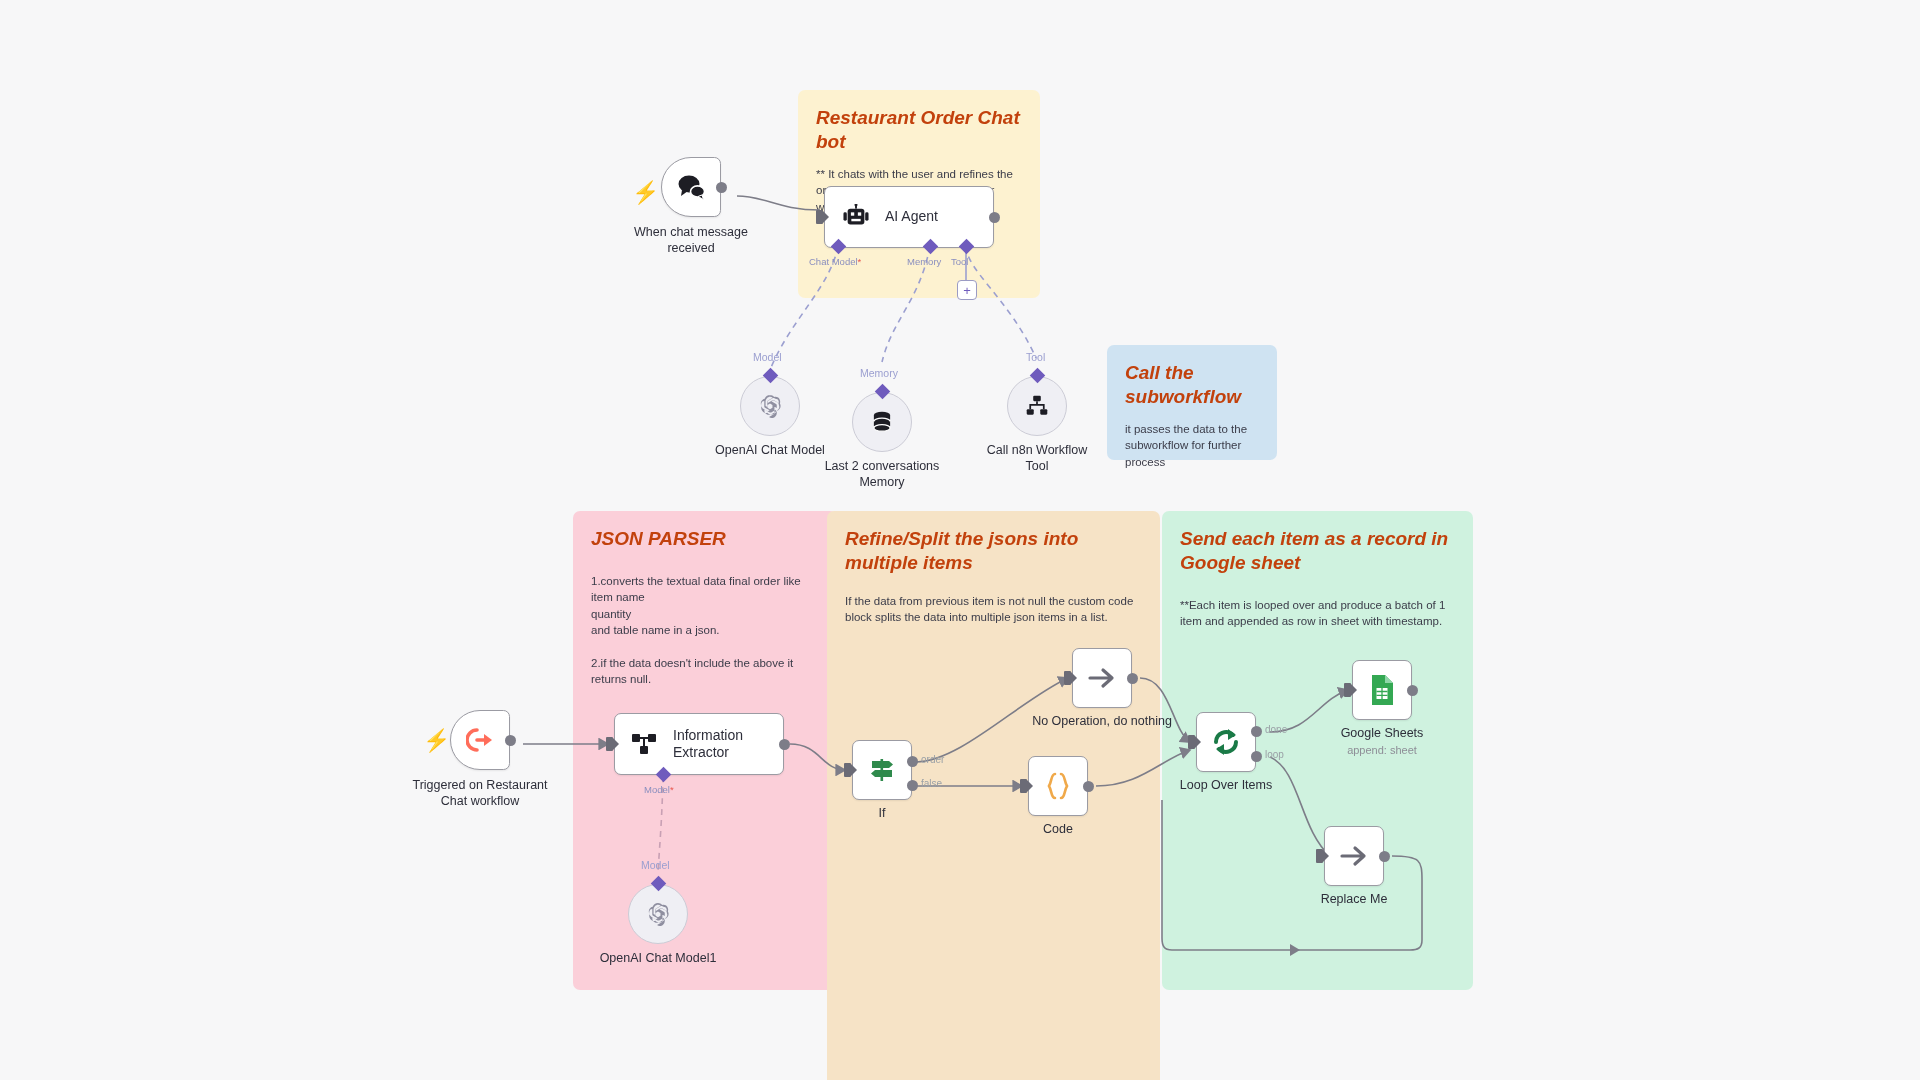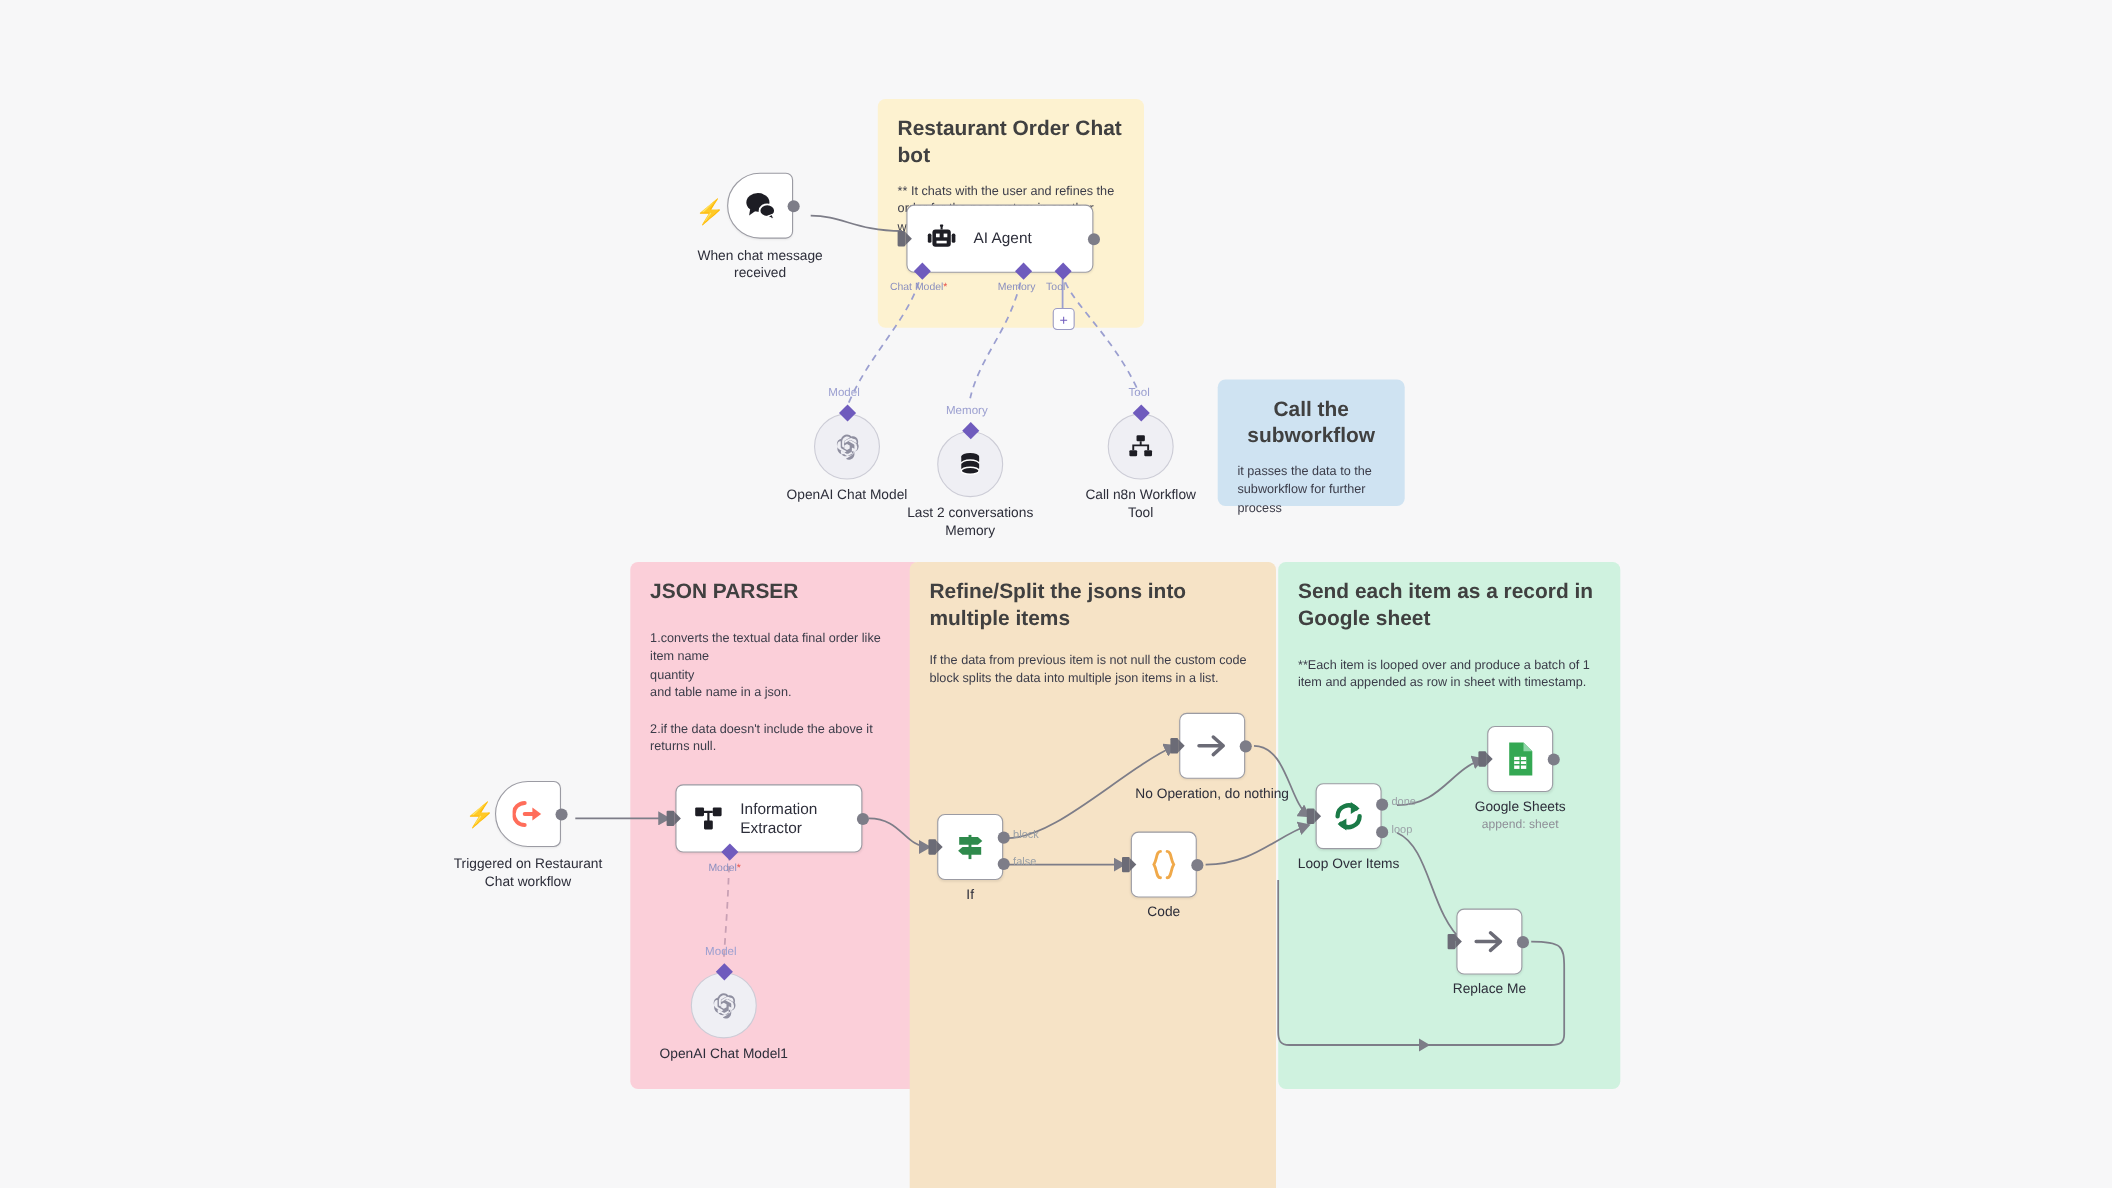--- a/index.html
+++ b/index.html
@@ -7,28 +7,28 @@
     width:1920px;height:1080px;
     background:#F7F7F8;
     font-family:"Liberation Sans", sans-serif;
     overflow:hidden;
     position:relative;
   }
   #canvas{position:absolute;inset:0;}
 
   
   .sticky{position:absolute;border-radius:7px;box-sizing:border-box;padding:16px 18px;}
-  .sticky .s-title{font-size:19px;font-weight:bold;color:#404040;line-height:1.26;margin:0 0 12px 0;}
+  .sticky .s-title{font-size:19px;font-weight:bold;color:#c2410c;line-height:1.26;margin:0 0 12px 0;font-style:italic;}
   .sticky .s-body{font-size:11.5px;color:#3b3c49;line-height:1.42;white-space:pre-line;}
   .sticky.yellow{background:#FDF2D0;}
   .sticky.blue{background:#CFE3F2;}
   .sticky.pink{background:#FBCFD9;}
   .sticky.orange{background:#F6E3C6;}
   .sticky.green{background:#CFF2DF;}
-  .sticky.blue .s-title{font-size:19px;text-align:center;}
+  .sticky.blue .s-title{font-size:19px;}
 
   
   svg.edges{position:absolute;left:0;top:0;width:1920px;height:1080px;pointer-events:none;}
 
   
   .node{position:absolute;box-sizing:border-box;}
   .nbox{
     background:#fff;border:1px solid #9b9ba3;border-radius:7px;
     display:flex;align-items:center;box-sizing:border-box;
     box-shadow:0 1px 2px rgba(0,0,0,.07);
@@ -278,21 +278,21 @@
   <div class="node" style="left:852px;top:740px;">
     <div class="nbox square">
       <svg width="30" height="30" viewBox="0 0 30 30">
         <path d="M5,6 L22,6 L26,9.5 L22,13 L5,13 z" fill="#2f8a4c"></path>
         <path d="M25,15 L8,15 L4,18.5 L8,22 L25,22 z" fill="#2f8a4c"></path>
         <rect x="13.5" y="4" width="2.6" height="22" fill="#2f8a4c"></rect>
       </svg>
     </div>
     <div class="port-in" style="left:-8px;top:23px;"></div>
     <div class="port-out" style="left:55px;top:16px;"></div>
-    <div class="edge-lbl" style="left:69px;top:14px;">block</div>
+    <div class="edge-lbl" style="left:69px;top:14px;">order</div>
     <div class="port-out" style="left:55px;top:40px;"></div>
     <div class="edge-lbl" style="left:69px;top:38px;">false</div>
     <div class="nlabel" style="top:66px;left:30px;">If</div>
   </div>
 
   <div class="node" style="left:1072px;top:648px;">
     <div class="nbox square">
       <svg width="30" height="26" viewBox="0 0 30 26">
         <path d="M3,13 L25,13 M16,5 L25,13 L16,21" stroke="#6b6b76" stroke-width="3.2" fill="none" stroke-linecap="round" stroke-linejoin="round"></path>
       </svg>

